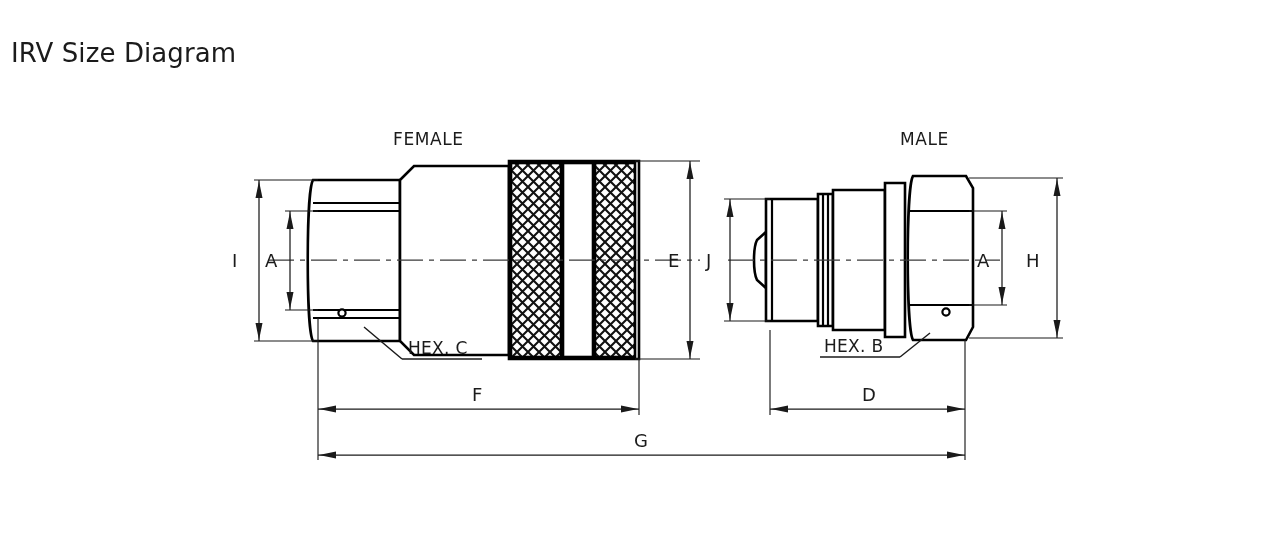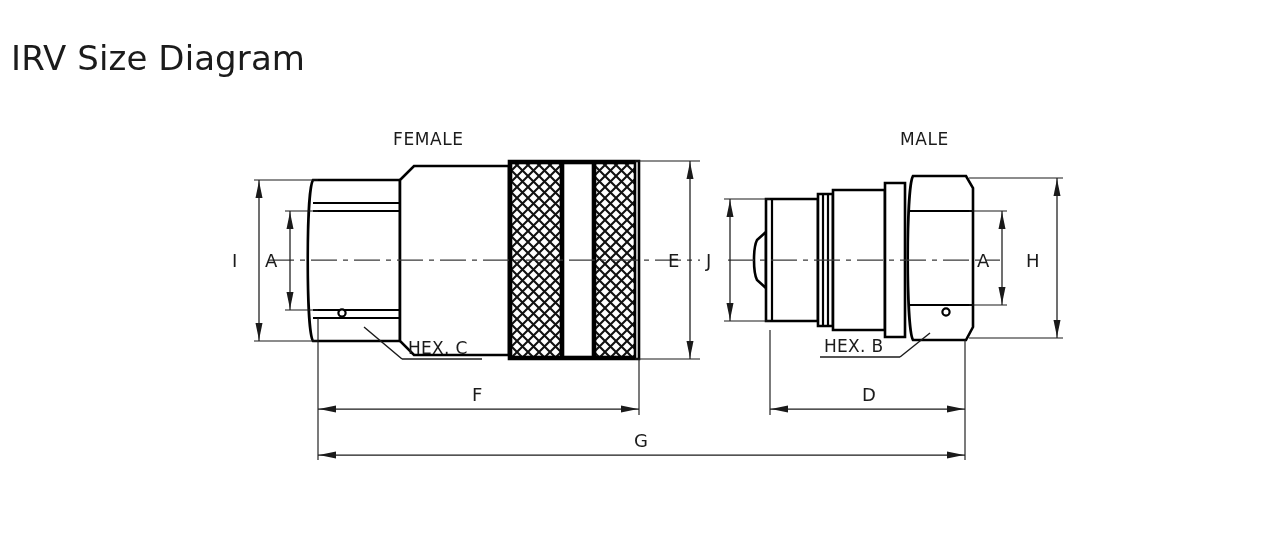--- a/index.html
+++ b/index.html
@@ -11,21 +11,21 @@
     width: 1267px;
     height: 541px;
     font-family: "DejaVu Sans", "Liberation Sans", sans-serif;
     overflow: hidden;
     position: relative;
   }
   #page-title {
     position: absolute;
     left: 11px;
     top: 38px;
-    font-size: 34px;
+    font-size: 26px;
     font-weight: 400;
     color: #1b1b1b;
     letter-spacing: 0.1px;
     white-space: nowrap;
   }
   #diagram-wrap {
     position: absolute;
     left: 0;
     top: 0;
     width: 1267px;

